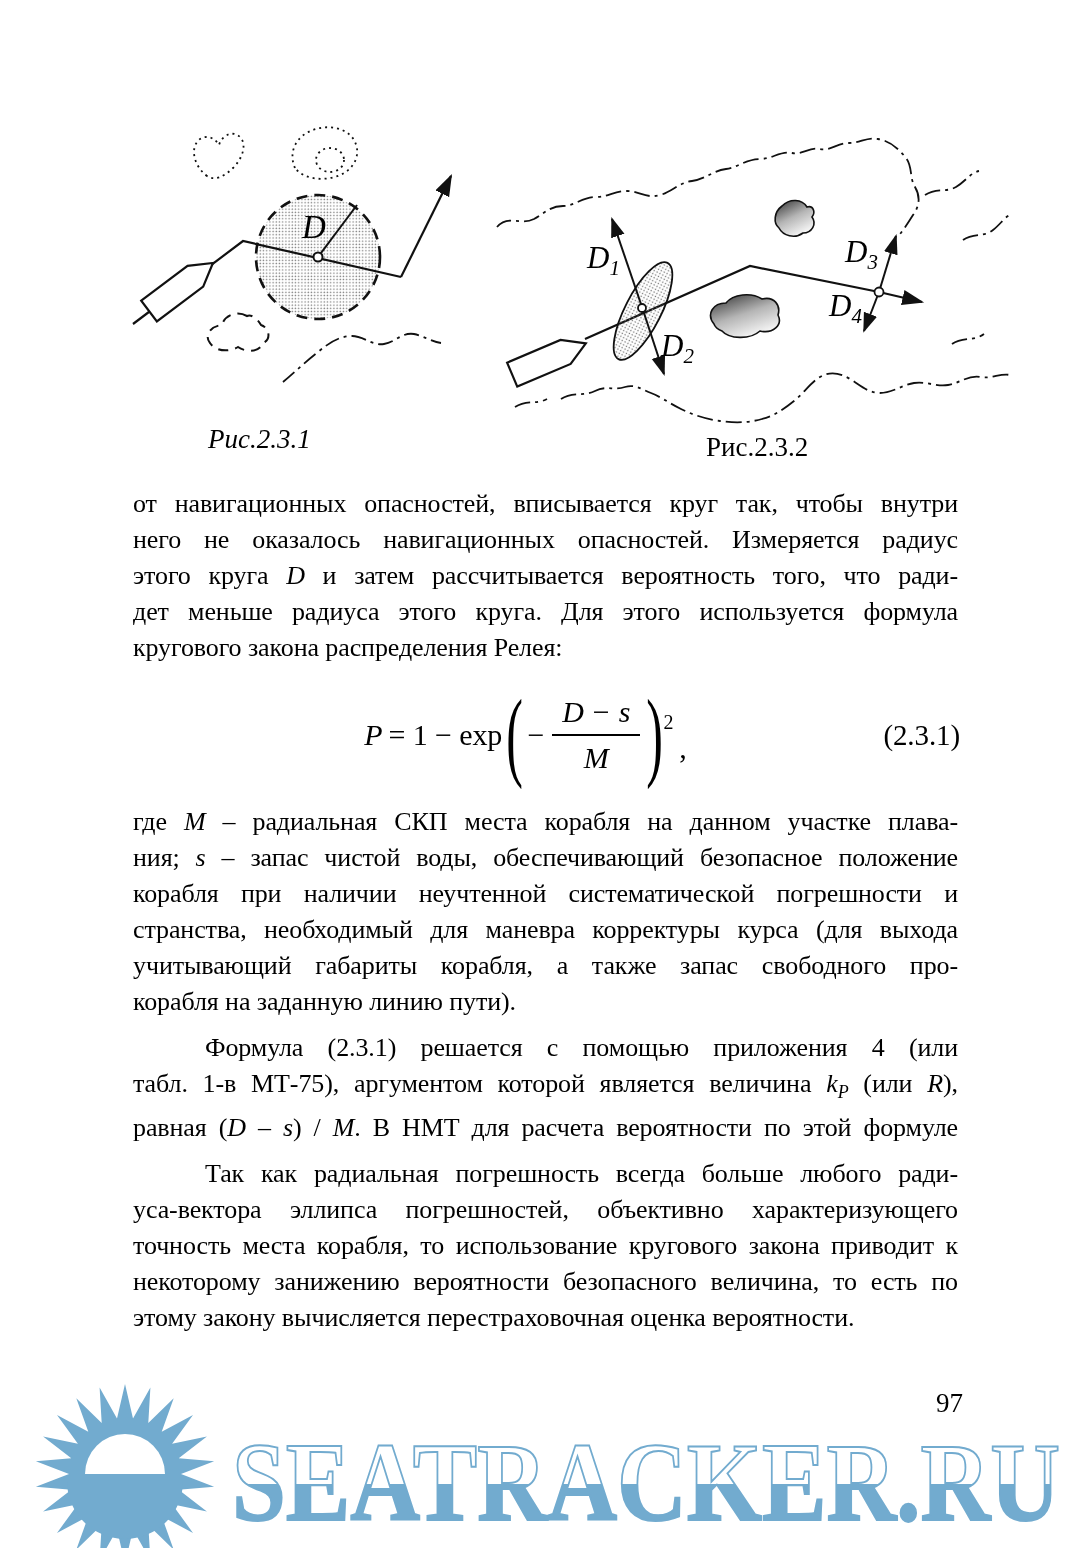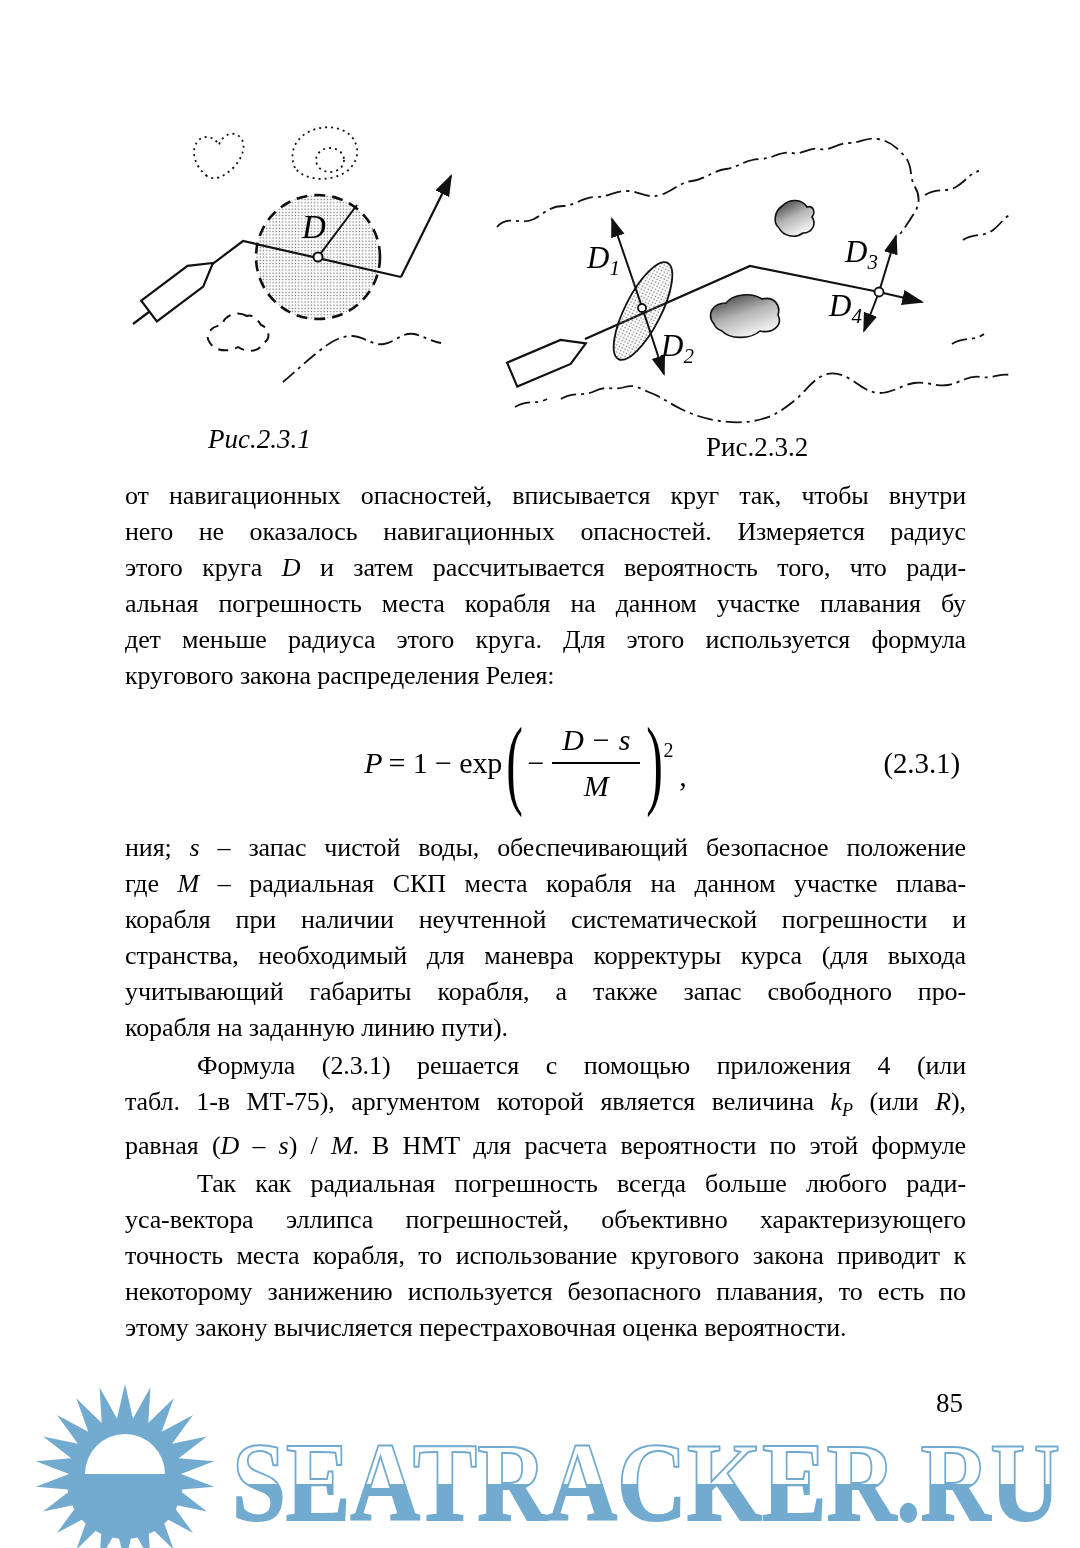--- a/index.html
+++ b/index.html
@@ -3,21 +3,21 @@
 <meta charset="utf-8">
 <style>
   html,body{margin:0;padding:0;background:#888;}
   #page{position:relative;width:1080px;height:1548px;background:#ffffff;overflow:hidden;
         font-family:"Liberation Serif","DejaVu Serif",serif;color:#000;}
   svg text{font-family:"Liberation Serif","DejaVu Serif",serif;}
 
   
   #body{position:absolute;left:123px;top:476px;width:845px;
         font-size:26px;line-height:36px;letter-spacing:-0.1px;}
-  .para{margin:2px;}
+  .para{margin:10px;}
   .para.indent .tline:first-child{text-indent:72px;}
   .tline{text-align:justify;white-space:normal;}
   .tline.just{text-align-last:justify;}
   .tline i{font-style:italic;}
   .tline sub{font-style:italic;font-size:18px;}
 
   
   .formula-block{position:relative;height:118px;margin:10px 0 8px 0;
                  display:flex;align-items:center;}
   .formula-eq{margin:0 auto;display:flex;align-items:center;font-size:30px;gap:6px;
@@ -105,21 +105,20 @@
     <text x="706" y="456" font-size="27">Рис.2.3.2</text>
   </svg>
 
   
   <div id="body">
     <div id="para-host-a">
         <div class="para">
           <div class="tline just"><span>от навигационных опасностей, вписывается круг так, чтобы внутри</span></div>
           <div class="tline just"><span>него не оказалось навигационных опасностей. Измеряется радиус</span></div>
           <div class="tline just"><span>этого круга </span><i>D</i><span> и затем рассчитывается вероятность того, что ради-</span></div>
-          <div class="tline just"><span>альная погрешность места корабля на данном участке плавания бу</span></div>
           <div class="tline just"><span>дет меньше радиуса этого круга. Для этого используется формула</span></div>
           <div class="tline"><span>кругового закона распределения Релея:</span></div>
         </div>
       </div>
 
     <div class="formula-block">
       <div class="formula-eq">
         <span class="f-var">P</span>
         <span>= 1 − exp</span>
         <span class="f-paren">(</span>
@@ -138,44 +137,44 @@
           <span class="f-paren">)</span>
           <span class="f-sup">2</span>
         </span>
         <span class="f-comma">,</span>
       </div>
       <div class="eq-label">(2.3.1)</div>
     </div>
 
     <div id="para-host-b">
         <div class="para">
+          <div class="tline just"><span>где </span><i>M</i><span> – радиальная СКП места корабля на данном участке плава-</span></div>
           <div class="tline just"><span>ния; </span><i>s</i><span> – запас чистой воды, обеспечивающий безопасное положение</span></div>
-          <div class="tline just"><span>где </span><i>M</i><span> – радиальная СКП места корабля на данном участке плава-</span></div>
           <div class="tline just"><span>корабля при наличии неучтенной систематической погрешности и</span></div>
           <div class="tline just"><span>странства, необходимый для маневра корректуры курса (для выхода</span></div>
           <div class="tline just"><span>учитывающий габариты корабля, а также запас свободного про-</span></div>
           <div class="tline"><span>корабля на заданную линию пути).</span></div>
         </div>
         <div class="para indent">
           <div class="tline just"><span>Формула (2.3.1) решается с помощью приложения 4 (или</span></div>
           <div class="tline just"><span>табл. 1-в МТ-75), аргументом которой является величина </span><i>k</i><sub>P</sub><span> (или </span><i>R</i><span>),</span></div>
           <div class="tline just"><span>равная (</span><i>D</i><span> – </span><i>s</i><span>) / </span><i>M</i><span>. В НМТ для расчета вероятности по этой формуле</span></div>
         </div>
         <div class="para indent">
           <div class="tline just"><span>Так как радиальная погрешность всегда больше любого ради-</span></div>
           <div class="tline just"><span>уса-вектора эллипса погрешностей, объективно характеризующего</span></div>
           <div class="tline just"><span>точность места корабля, то использование кругового закона приводит к</span></div>
-          <div class="tline just"><span>некоторому занижению используется безопасного плавания, то есть по</span></div>
+          <div class="tline just"><span>некоторому занижению вероятности безопасного величина, то есть по</span></div>
           <div class="tline"><span>этому закону вычисляется перестраховочная оценка вероятности.</span></div>
         </div>
       </div>
   </div>
 
   
-  <div id="page-number">85</div>
+  <div id="page-number">97</div>
 
   <svg id="sunlogo" viewBox="0 0 220 166">
     <polygon id="sun-star" points="107.0,2.0 115.0,36.6 132.4,5.6 130.3,41.1 155.7,16.3 143.7,49.7 175.0,33.1 154.1,61.7 188.9,54.6 160.7,76.2 196.1,79.2 163.0,92.0 196.1,104.8 160.7,107.8 188.9,129.4 154.1,122.3 175.0,150.9 143.7,134.3 155.7,167.7 130.3,142.9 132.4,178.4 115.0,147.4 107.0,182.0 99.0,147.4 81.6,178.4 83.7,142.9 58.3,167.7 70.3,134.3 39.0,150.9 59.9,122.3 25.1,129.4 53.3,107.8 17.9,104.8 51.0,92.0 17.9,79.2 53.3,76.2 25.1,54.6 59.9,61.7 39.0,33.1 70.3,49.7 58.3,16.3 83.7,41.1 81.6,5.6 99.0,36.6" fill="#72abcf"></polygon>
     <path d="M49,99 A58,58 0 0 0 165,99 Z" fill="#72abcf"></path>
     <path fill="#ffffff" d="M67,92 A40,40 0 0 1 147,92 Z"></path>
   </svg>
 
   <svg id="watermark" viewBox="0 0 1080 168">
     <defs>
       <linearGradient id="wmg" x1="0" y1="0" x2="0" y2="1">

